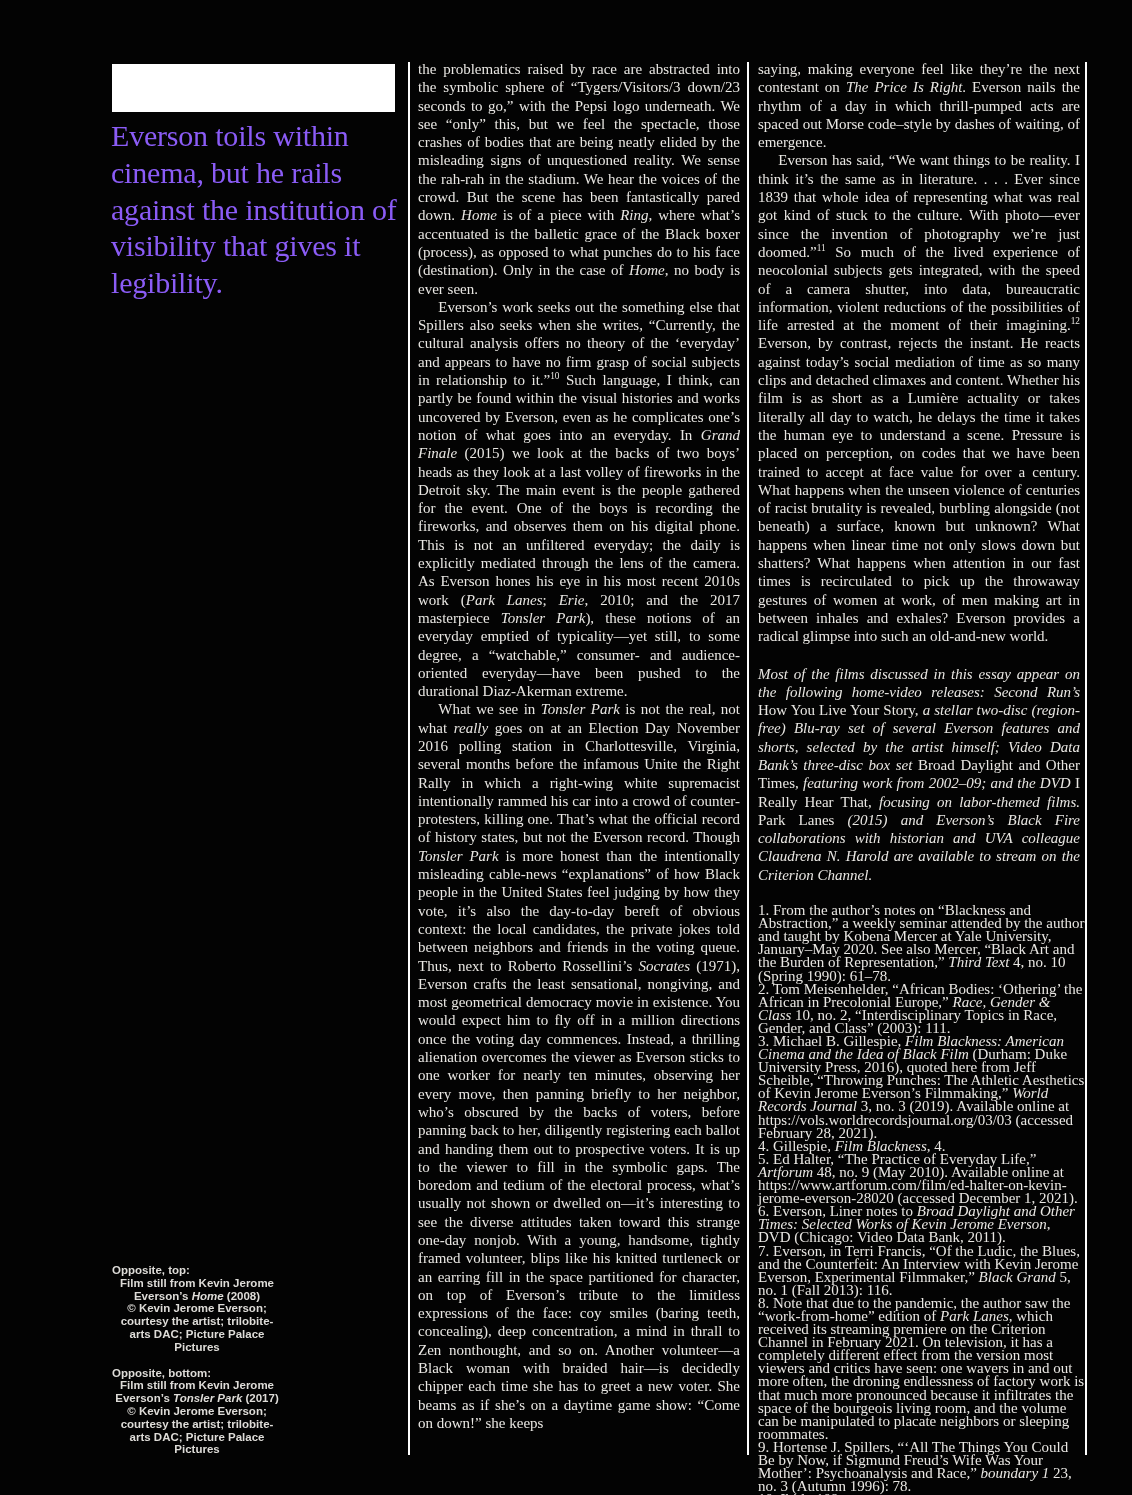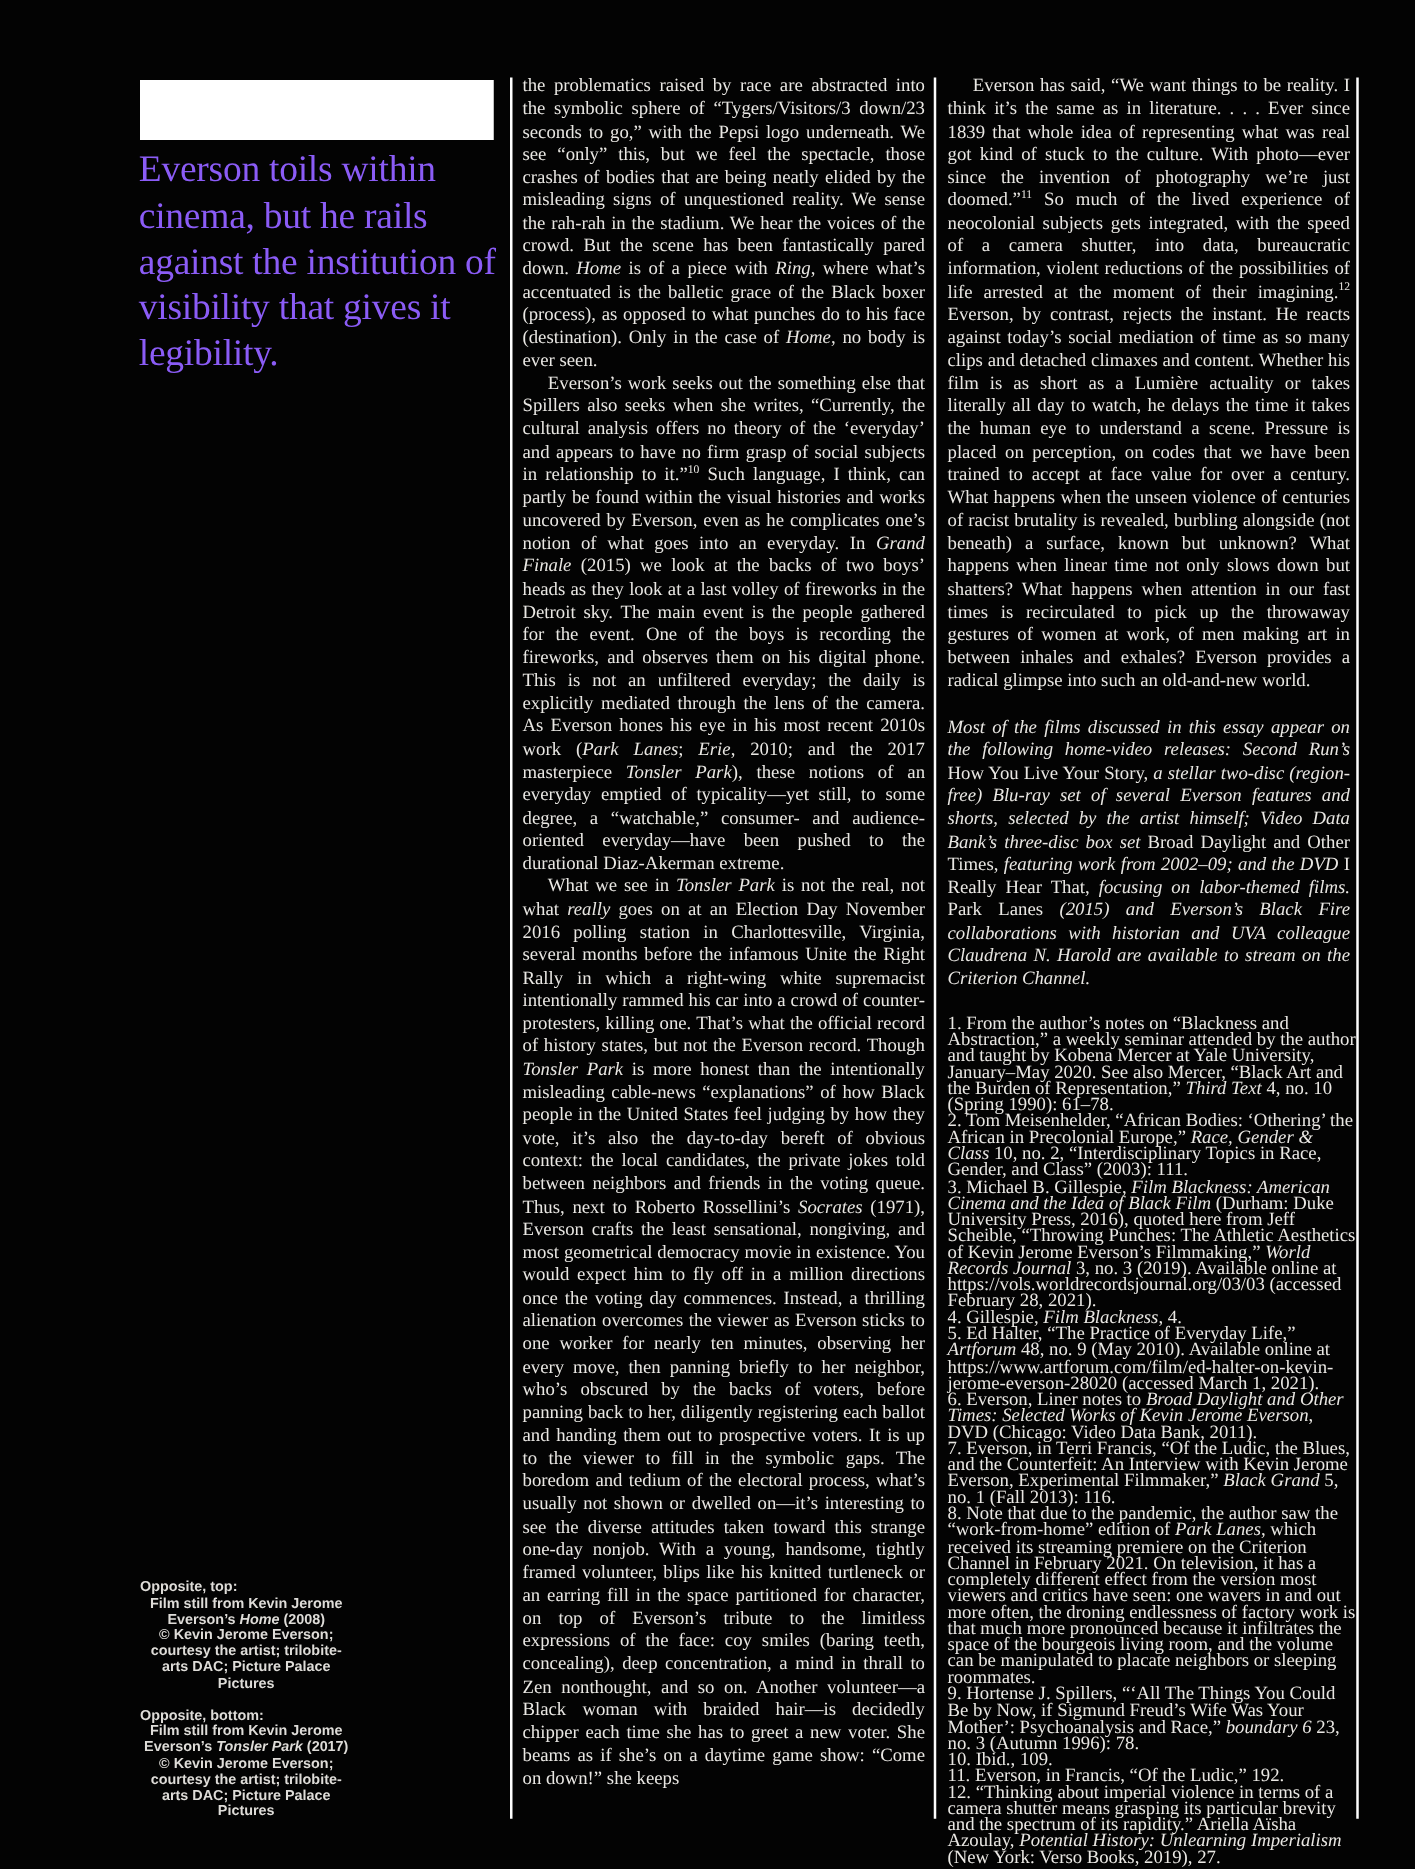--- a/index.html
+++ b/index.html
@@ -77,32 +77,33 @@
   <div class="rule rule-2"></div>
   <div class="rule rule-3"></div>
 
   <div class="col col-middle">
     <p class="body-p"><span>the problematics raised by race are abstracted into the symbolic sphere of “Tygers/Visitors/3 down/23 seconds to go,” with the Pepsi logo underneath. We see “only” this, but we feel the spectacle, those crashes of bodies that are being neatly elided by the misleading signs of unquestioned reality. We sense the rah-rah in the stadium. We hear the voices of the crowd. But the scene has been fantastically pared down. </span><span class="it">Home</span><span> is of a piece with </span><span class="it">Ring</span><span>, where what’s accentuated is the balletic grace of the Black boxer (process), as opposed to what punches do to his face (destination). Only in the case of </span><span class="it">Home</span><span>, no body is ever seen.</span></p>
     <p class="body-p indent"><span>Everson’s work seeks out the something else that Spillers also seeks when she writes, “Currently, the cultural analysis offers no theory of the ‘everyday’ and appears to have no firm grasp of social subjects in relationship to it.”</span><sup>10</sup><span> Such language, I think, can partly be found within the visual histories and works uncovered by Everson, even as he complicates one’s notion of what goes into an everyday. In </span><span class="it">Grand Finale</span><span> (2015) we look at the backs of two boys’ heads as they look at a last volley of fireworks in the Detroit sky. The main event is the people gathered for the event. One of the boys is recording the fireworks, and observes them on his digital phone. This is not an unfiltered everyday; the daily is explicitly mediated through the lens of the camera. As Everson hones his eye in his most recent 2010s work (</span><span class="it">Park Lanes</span><span>; </span><span class="it">Erie</span><span>, 2010; and the 2017 masterpiece </span><span class="it">Tonsler Park</span><span>), these notions of an everyday emptied of typicality—yet still, to some degree, a “watchable,” consumer- and audience-oriented everyday—have been pushed to the durational Diaz-Akerman extreme.</span></p>
     <p class="body-p indent"><span>What we see in </span><span class="it">Tonsler Park</span><span> is not the real, not what </span><span class="it">really</span><span> goes on at an Election Day November 2016 polling station in Charlottesville, Virginia, several months before the infamous Unite the Right Rally in which a right-wing white supremacist intentionally rammed his car into a crowd of counter-protesters, killing one. That’s what the official record of history states, but not the Everson record. Though </span><span class="it">Tonsler Park</span><span> is more honest than the intentionally misleading cable-news “explanations” of how Black people in the United States feel judging by how they vote, it’s also the day-to-day bereft of obvious context: the local candidates, the private jokes told between neighbors and friends in the voting queue. Thus, next to Roberto Rossellini’s </span><span class="it">Socrates</span><span> (1971), Everson crafts the least sensational, nongiving, and most geometrical democracy movie in existence. You would expect him to fly off in a million directions once the voting day commences. Instead, a thrilling alienation overcomes the viewer as Everson sticks to one worker for nearly ten minutes, observing her every move, then panning briefly to her neighbor, who’s obscured by the backs of voters, before panning back to her, diligently registering each ballot and handing them out to prospective voters. It is up to the viewer to fill in the symbolic gaps. The boredom and tedium of the electoral process, what’s usually not shown or dwelled on—it’s interesting to see the diverse attitudes taken toward this strange one-day nonjob. With a young, handsome, tightly framed volunteer, blips like his knitted turtleneck or an earring fill in the space partitioned for character, on top of Everson’s tribute to the limitless expressions of the face: coy smiles (baring teeth, concealing), deep concentration, a mind in thrall to Zen nonthought, and so on. Another volunteer—a Black woman with braided hair—is decidedly chipper each time she has to greet a new voter. She beams as if she’s on a daytime game show: “Come on down!” she keeps</span></p>
   </div>
 
   <div class="col col-right">
+    <p class="body-p"><span>saying, making everyone feel like they’re the next contestant on </span><span class="it">The Price Is Right</span><span>. Everson nails the rhythm of a day in which thrill-pumped acts are spaced out Morse code–style by dashes of waiting, of emergence.</span></p>
     <p class="body-p indent"><span>Everson has said, “We want things to be reality. I think it’s the same as in literature. . . . Ever since 1839 that whole idea of representing what was real got kind of stuck to the culture. With photo—ever since the invention of photography we’re just doomed.”</span><sup>11</sup><span> So much of the lived experience of neocolonial subjects gets integrated, with the speed of a camera shutter, into data, bureaucratic information, violent reductions of the possibilities of life arrested at the moment of their imagining.</span><sup>12</sup><span> Everson, by contrast, rejects the instant. He reacts against today’s social mediation of time as so many clips and detached climaxes and content. Whether his film is as short as a Lumière actuality or takes literally all day to watch, he delays the time it takes the human eye to understand a scene. Pressure is placed on perception, on codes that we have been trained to accept at face value for over a century. What happens when the unseen violence of centuries of racist brutality is revealed, burbling alongside (not beneath) a surface, known but unknown? What happens when linear time not only slows down but shatters? What happens when attention in our fast times is recirculated to pick up the throwaway gestures of women at work, of men making art in between inhales and exhales? Everson provides a radical glimpse into such an old-and-new world.</span></p>
     <p class="note-p"><span class="it">Most of the films discussed in this essay appear on the following home-video releases: Second Run’s </span><span>How You Live Your Story, </span><span class="it">a stellar two-disc (region-free) Blu-ray set of several Everson features and shorts, selected by the artist himself; Video Data Bank’s three-disc box set </span><span>Broad Daylight and Other Times, </span><span class="it">featuring work from 2002–09; and the DVD </span><span>I Really Hear That, </span><span class="it">focusing on labor-themed films. </span><span>Park Lanes </span><span class="it">(2015) and Everson’s Black Fire collaborations with historian and UVA colleague Claudrena N. Harold are available to stream on the Criterion Channel.</span></p>
     <div class="footnotes">
         <p class="footnote"><span>1. From the author’s notes on “Blackness and Abstraction,” a weekly seminar attended by the author and taught by Kobena Mercer at Yale University, January–May 2020. See also Mercer, “Black Art and the Burden of Representation,” </span><span class="it">Third Text</span><span> 4, no. 10 (Spring 1990): 61–78.</span></p>
         <p class="footnote"><span>2. Tom Meisenhelder, “African Bodies: ‘Othering’ the African in Precolonial Europe,” </span><span class="it">Race, Gender &amp; Class</span><span> 10, no. 2, “Interdisciplinary Topics in Race, Gender, and Class” (2003): 111.</span></p>
         <p class="footnote"><span>3. Michael B. Gillespie, </span><span class="it">Film Blackness: American Cinema and the Idea of Black Film</span><span> (Durham: Duke University Press, 2016), quoted here from Jeff Scheible, “Throwing Punches: The Athletic Aesthetics of Kevin Jerome Everson’s Filmmaking,” </span><span class="it">World Records Journal</span><span> 3, no. 3 (2019). Available online at https://vols.worldrecordsjournal.org/03/03 (accessed February 28, 2021).</span></p>
         <p class="footnote"><span>4. Gillespie, </span><span class="it">Film Blackness</span><span>, 4.</span></p>
-        <p class="footnote"><span>5. Ed Halter, “The Practice of Everyday Life,” </span><span class="it">Artforum</span><span> 48, no. 9 (May 2010). Available online at https://www.artforum.com/film/ed-halter-on-kevin-jerome-everson-28020 (accessed March 1, 2021).</span></p>
+        <p class="footnote"><span>5. Ed Halter, “The Practice of Everyday Life,” </span><span class="it">Artforum</span><span> 48, no. 9 (May 2010). Available online at https://www.artforum.com/film/ed-halter-on-kevin-jerome-everson-28020 (accessed December 1, 2021).</span></p>
         <p class="footnote"><span>6. Everson, Liner notes to </span><span class="it">Broad Daylight and Other Times: Selected Works of Kevin Jerome Everson</span><span>, DVD (Chicago: Video Data Bank, 2011).</span></p>
         <p class="footnote"><span>7. Everson, in Terri Francis, “Of the Ludic, the Blues, and the Counterfeit: An Interview with Kevin Jerome Everson, Experimental Filmmaker,” </span><span class="it">Black Grand</span><span> 5, no. 1 (Fall 2013): 116.</span></p>
         <p class="footnote"><span>8. Note that due to the pandemic, the author saw the “work-from-home” edition of </span><span class="it">Park Lanes</span><span>, which received its streaming premiere on the Criterion Channel in February 2021. On television, it has a completely different effect from the version most viewers and critics have seen: one wavers in and out more often, the droning endlessness of factory work is that much more pronounced because it infiltrates the space of the bourgeois living room, and the volume can be manipulated to placate neighbors or sleeping roommates.</span></p>
-        <p class="footnote"><span>9. Hortense J. Spillers, “‘All The Things You Could Be by Now, if Sigmund Freud’s Wife Was Your Mother’: Psychoanalysis and Race,” </span><span class="it">boundary 6</span><span> 23, no. 3 (Autumn 1996): 78.</span></p>
+        <p class="footnote"><span>9. Hortense J. Spillers, “‘All The Things You Could Be by Now, if Sigmund Freud’s Wife Was Your Mother’: Psychoanalysis and Race,” </span><span class="it">boundary 1</span><span> 23, no. 3 (Autumn 1996): 78.</span></p>
         <p class="footnote"><span>10. Ibid., 109.</span></p>
         <p class="footnote"><span>11. Everson, in Francis, “Of the Ludic,” 192.</span></p>
         <p class="footnote"><span>12. “Thinking about imperial violence in terms of a camera shutter means grasping its particular brevity and the spectrum of its rapidity.” Ariella Aïsha Azoulay, </span><span class="it">Potential History: Unlearning Imperialism</span><span> (New York: Verso Books, 2019), 27.</span></p>
       </div>
   </div>
 
   <div class="credits">
     <div class="credits-block">
       <p class="credit-heading">Opposite, top:</p>
       <p class="credit-body"><span>Film still from Kevin Jerome Everson’s </span><span class="it">Home</span><span> (2008)

